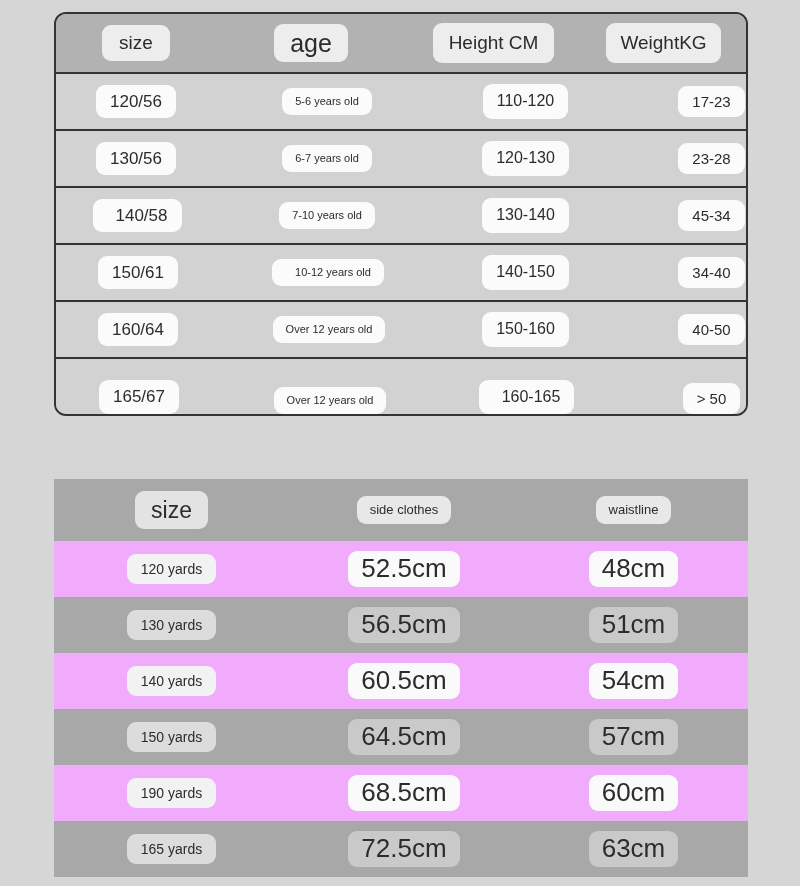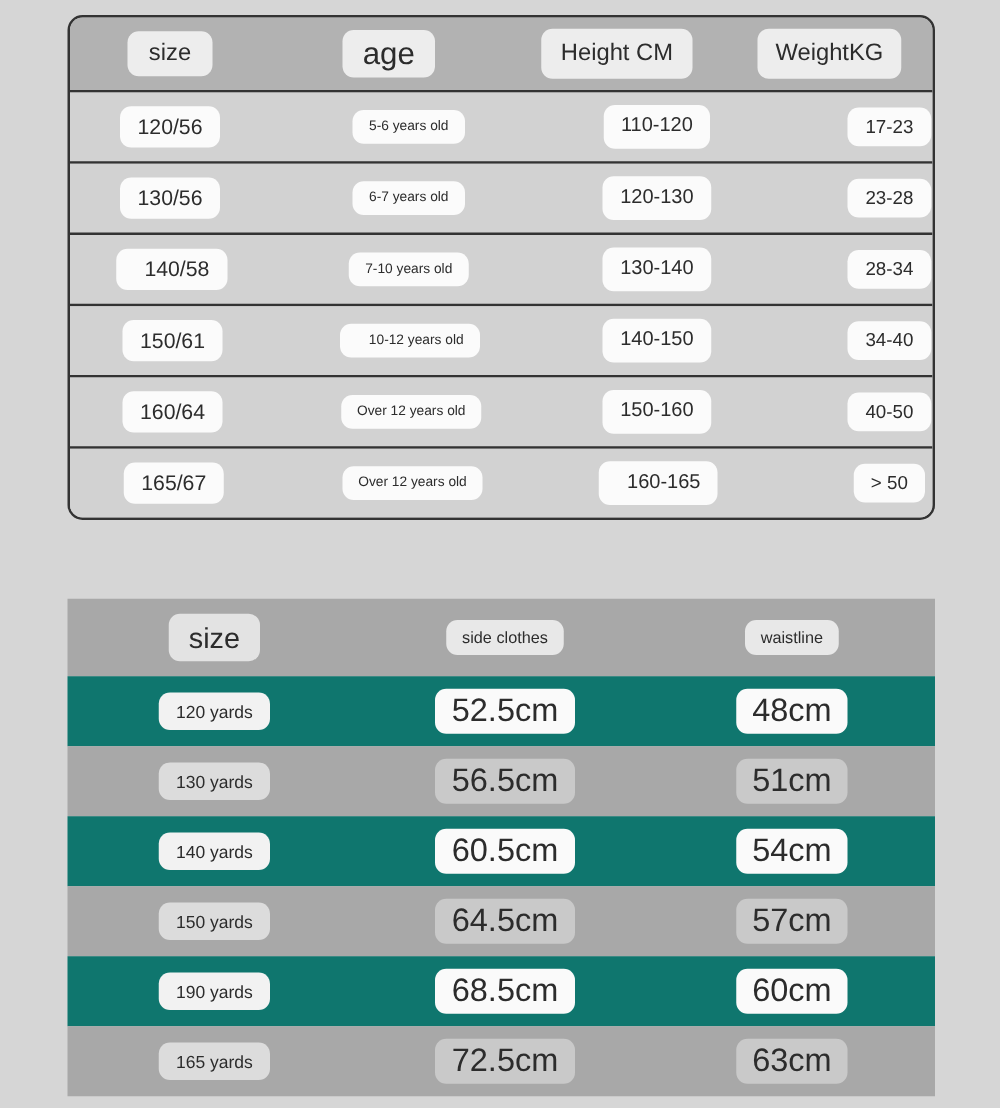--- a/index.html
+++ b/index.html
@@ -39,20 +39,21 @@
   #table-one .t1-row {
     display: flex;
     align-items: center;
     height: 55px;
     background: #d2d2d2;
     border-bottom: 2px solid #333333;
     gap: 16px;
   }
   #table-one .t1-row.last {
     border-bottom: none;
+    align-items: flex-end;
   }
 
   
   .c1 { width: 160px; flex: 0 0 160px; }
   .c2 { width: 190px; flex: 0 0 190px; }
   .c3 { width: 175px; flex: 0 0 175px; }
   .c4 { width: 165px; flex: 0 0 165px; }
 
   .cellwrap {
     display: flex;
@@ -102,21 +103,21 @@
     display: flex;
     align-items: center;
     height: 62px;
     background: #a8a8a8;
   }
   #table-two .t2-row {
     display: flex;
     align-items: center;
     height: 56px;
   }
-  #table-two .t2-row.light { background: #0f766e; }
+  #table-two .t2-row.light { background: #f0abfc; }
   #table-two .t2-row.dark  { background: #a8a8a8; }
 
   
   .d1 { width: 235px; flex: 0 0 235px; }
   .d2 { width: 230px; flex: 0 0 230px; }
   .d3 { width: 229px; flex: 0 0 229px; }
 
   .h2-size  { font-size: 23px; padding: 6px 16px; background: #e3e3e3; }
   .h2-small { font-size: 13px; padding: 7px 13px; background: #e8e8e8; }
 
@@ -180,21 +181,21 @@
     <div class="c1 cellwrap">
       <span class="chip bright b-size shift-1">140/58</span>
     </div>
     <div class="c2 cellwrap">
       <span class="chip bright b-age shift-0">7-10 years old</span>
     </div>
     <div class="c3 cellwrap">
       <span class="chip bright b-height shift-0">130-140</span>
     </div>
     <div class="c4 cellwrap">
-      <span class="chip bright b-weight shift-0">28-34</span>
+      <span class="chip bright b-weight shift-0">45-34</span>
     </div>
   </div>
 
   <div class="t1-row">
     <div class="c1 cellwrap">
       <span class="chip bright b-size shift-2">150/61</span>
     </div>
     <div class="c2 cellwrap">
       <span class="chip bright b-age shift-1">10-12 years old</span>
     </div>

